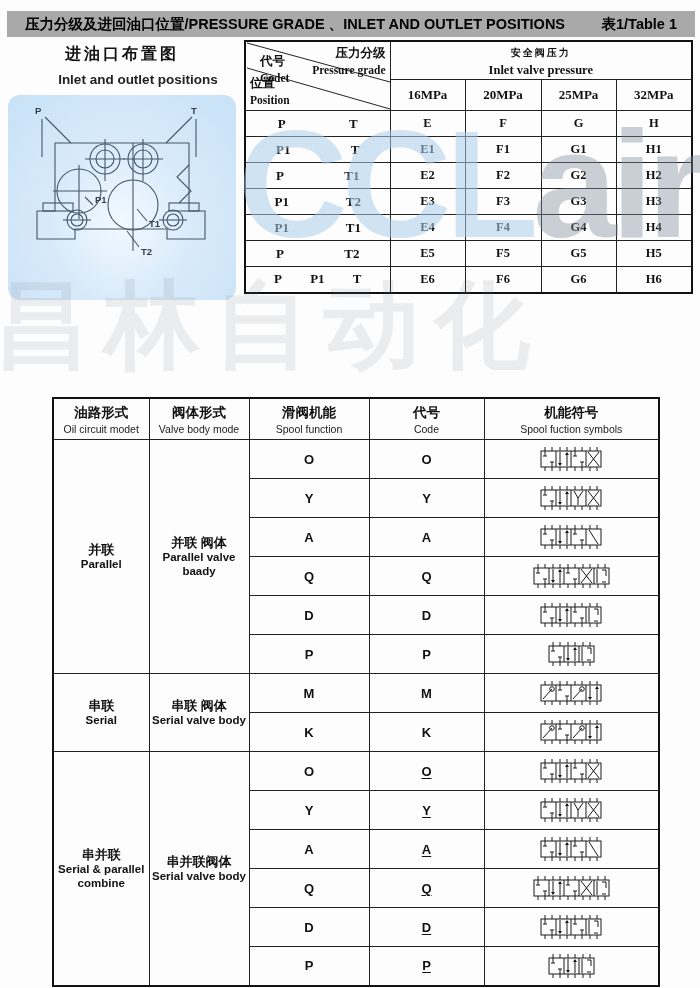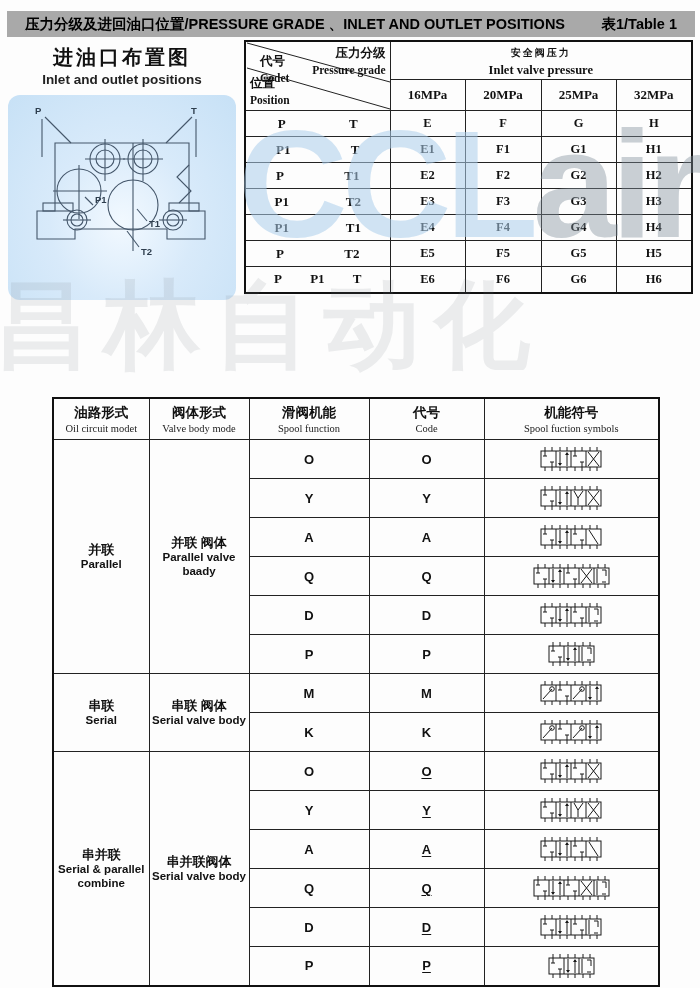--- a/index.html
+++ b/index.html
@@ -7,22 +7,22 @@
         font-family:"Liberation Sans","DejaVu Sans",sans-serif;color:#111;margin:0 auto;}
   
   .bar{position:absolute;height:26px;background:#a9a9a9;display:flex;align-items:center;
        font-weight:bold;font-size:14.5px;color:#000;}
   .bar1{left:7px;right:5px;top:11px;}
   .bar2{left:4px;right:4px;top:353px;}
   .bar .title{padding-left:18px;white-space:nowrap;}
   .bar .ref{margin-left:auto;margin-right:18px;white-space:nowrap;}
   
   .panel-title{position:absolute;left:8px;top:44px;width:228px;text-align:center;
-               font-size:20px;font-weight:bold;letter-spacing:3px;}
-  .panel-sub{position:absolute;left:8px;top:72px;width:228px;text-align:center;
+               font-size:16px;font-weight:bold;letter-spacing:3px;}
+  .panel-sub{position:absolute;left:24px;top:72px;width:228px;text-align:center;
              font-size:13.5px;font-weight:600;color:#222;}
   .panel{position:absolute;left:8px;top:95px;width:228px;height:205px;border-radius:12px;
          background:radial-gradient(ellipse at 50% 62%, #f2f9ff 0%, #d8eafa 45%, #c7e1f6 100%);}
   .panel svg{display:block;margin:4px auto 0 auto;}
   
   .t1{position:absolute;left:244px;top:40px;border-collapse:collapse;table-layout:fixed;
       width:447px;background:transparent;}
   .t1 td,.t1 th{border:1px solid #222;padding:0;text-align:center;vertical-align:middle;}
   .t1{border:2px solid #111;}
   .t1 .corner{position:relative;width:145px;height:68px;}
@@ -41,21 +41,21 @@
   .t1 .pos-cell{font-family:"Liberation Serif","DejaVu Serif",serif;font-size:13px;font-weight:700;}
   .t1 .pos-cell .pos-wrap{display:flex;justify-content:space-evenly;align-items:center;}
   .t1 .code-cell{font-family:"Liberation Serif","DejaVu Serif",serif;font-size:12.5px;font-weight:600;}
   
   .note{position:absolute;left:246px;top:302px;font-family:"Liberation Serif","DejaVu Serif",serif;
         font-weight:bold;font-size:15.5px;line-height:1.3;color:#000;}
   
   .t2{position:absolute;left:52px;top:397px;border-collapse:collapse;table-layout:fixed;
       width:606px;border:2px solid #111;}
   .t2 td,.t2 th{border:1px solid #222;padding:0;text-align:center;vertical-align:middle;}
-  .t2 thead th{height:40px;font-family:Liberation Serif, serif;}
+  .t2 thead th{height:40px;}
   .t2 .h-cn{font-weight:bold;font-size:13.5px;display:block;}
   .t2 .h-en{font-weight:normal;font-size:10.5px;color:#222;display:block;margin-top:1px;}
   .t2 tbody tr{height:39px;}
   .t2 .gc .cn{font-weight:bold;font-size:13px;display:block;line-height:1.35;}
   .t2 .gc .en{font-size:11.5px;font-weight:600;display:block;line-height:1.2;}
   .t2 .letter{font-size:13px;font-weight:bold;}
   .t2 .u{text-decoration:underline;text-underline-offset:2px;}
   .t2 .symc{vertical-align:middle;}
   .t2 .symc .symbox{display:flex;justify-content:center;align-items:center;}
   

